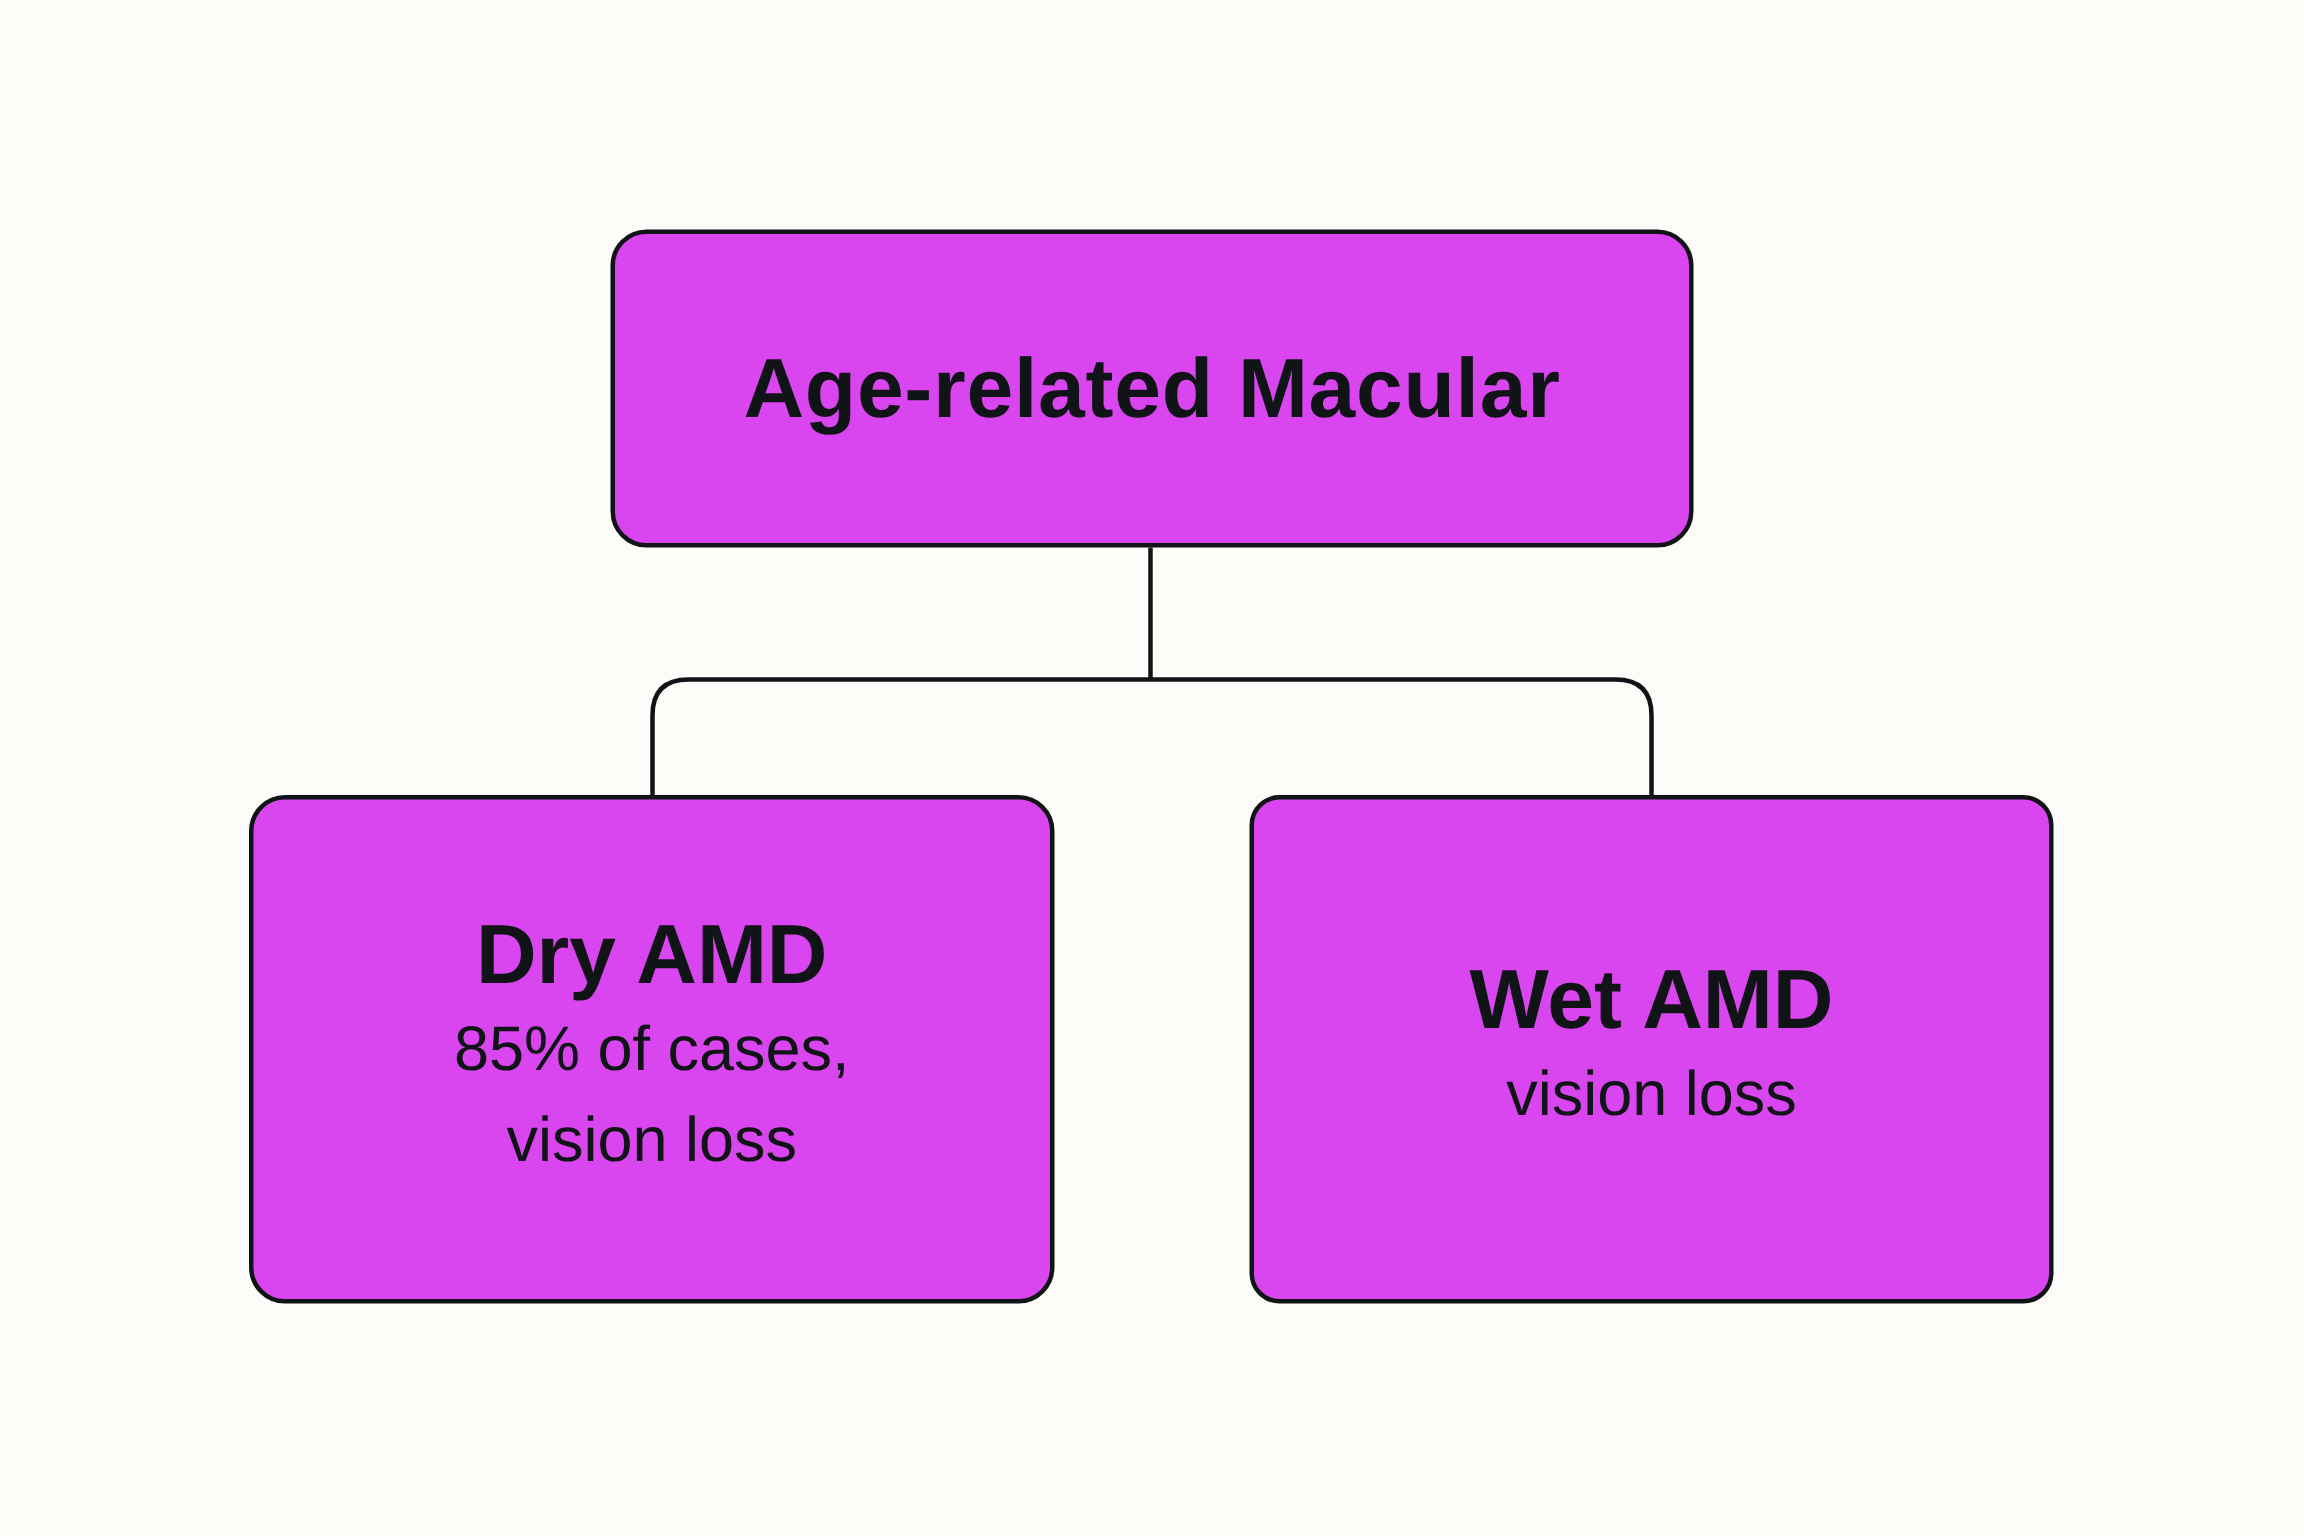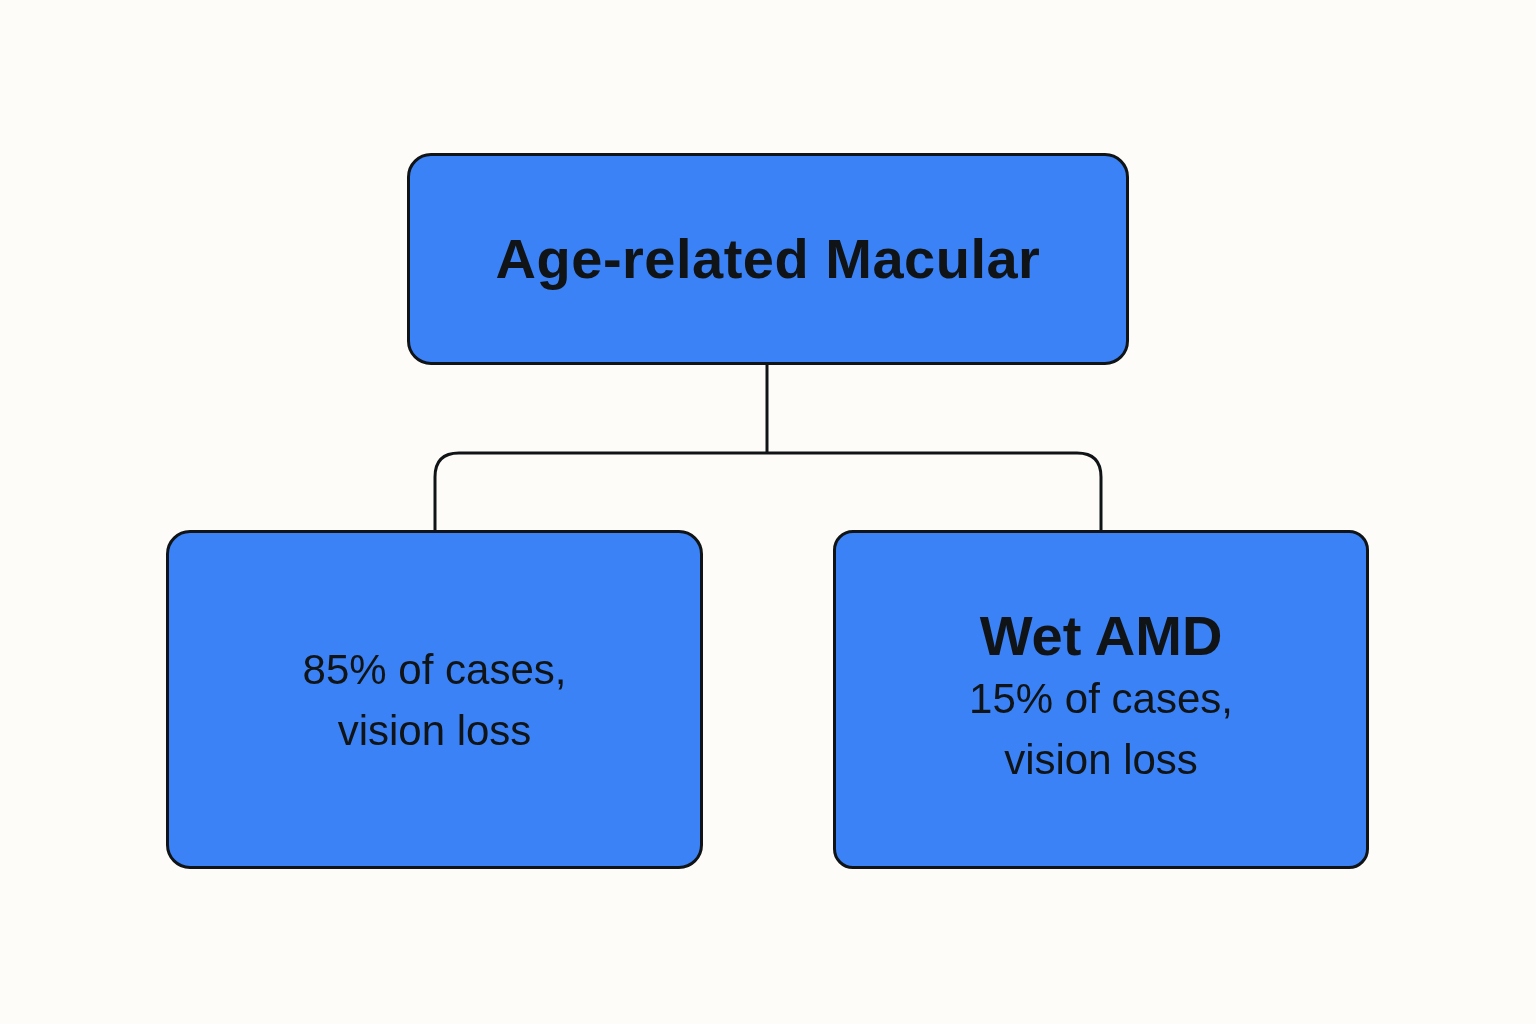--- a/index.html
+++ b/index.html
@@ -9,21 +9,21 @@
     position: relative;
     overflow: hidden;
     font-family: "Liberation Sans", "DejaVu Sans", sans-serif;
     color: #111416;
   }
   .box {
     position: absolute;
     box-sizing: border-box;
     border: 3px solid #111416;
     border-radius: 24px;
-    background: #3b82f6;
+    background: #d946ef;
     display: flex;
     flex-direction: column;
     align-items: center;
     justify-content: center;
     text-align: center;
   }
   #root-box {
     left: 407px; top: 153px; width: 722px; height: 212px;
   }
   #root-box .title {
@@ -48,21 +48,21 @@
 <svg class="connectors" width="1536" height="1024">
   <path d="M767 365 L767 453" fill="none" stroke="#111416" stroke-width="3"></path>
   <path d="M435 530 L435 477 Q435 453 459 453 L1077 453 Q1101 453 1101 477 L1101 530" fill="none" stroke="#111416" stroke-width="3"></path>
 </svg>
 
 <div class="box" id="root-box">
   <div class="title">Age-related Macular</div>
 </div>
 
 <div class="box" id="dry-box">
+  <div class="child-title">Dry AMD</div>
   <div class="child-desc">85% of cases,</div>
   <div class="child-desc">vision loss</div>
 </div>
 
 <div class="box" id="wet-box">
   <div class="child-title">Wet AMD</div>
-  <div class="child-desc">15% of cases,</div>
   <div class="child-desc">vision loss</div>
 </div>
 
 </body></html>

